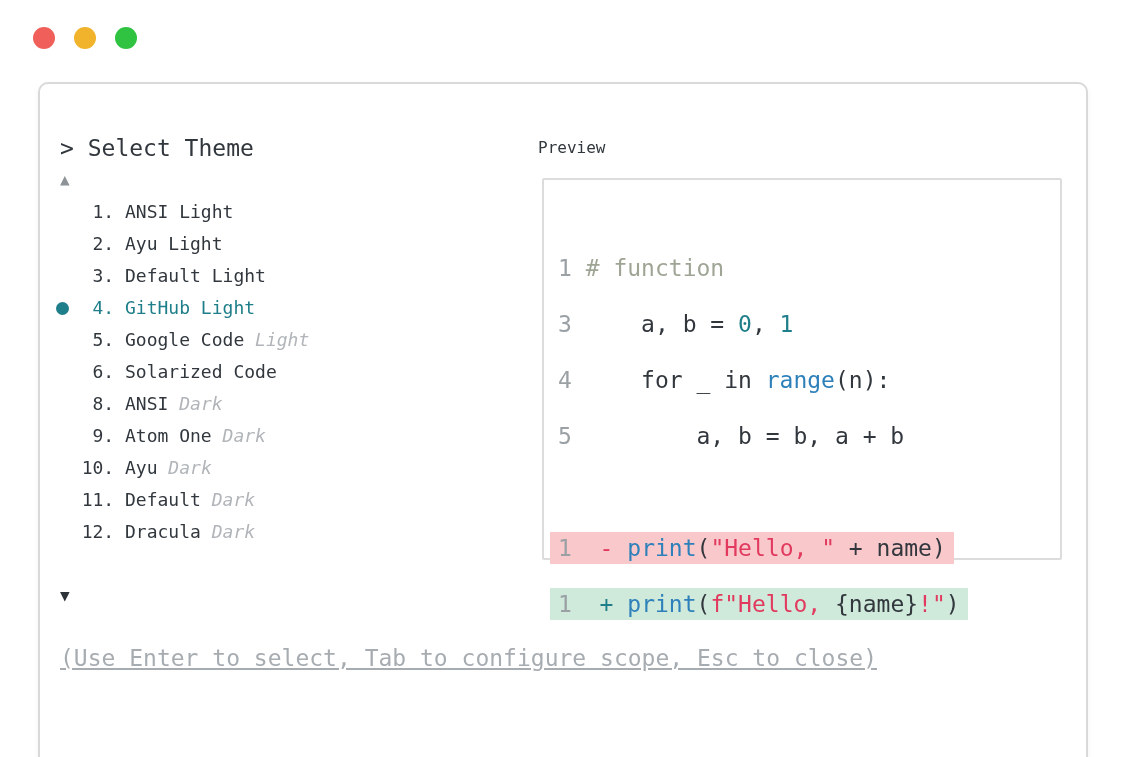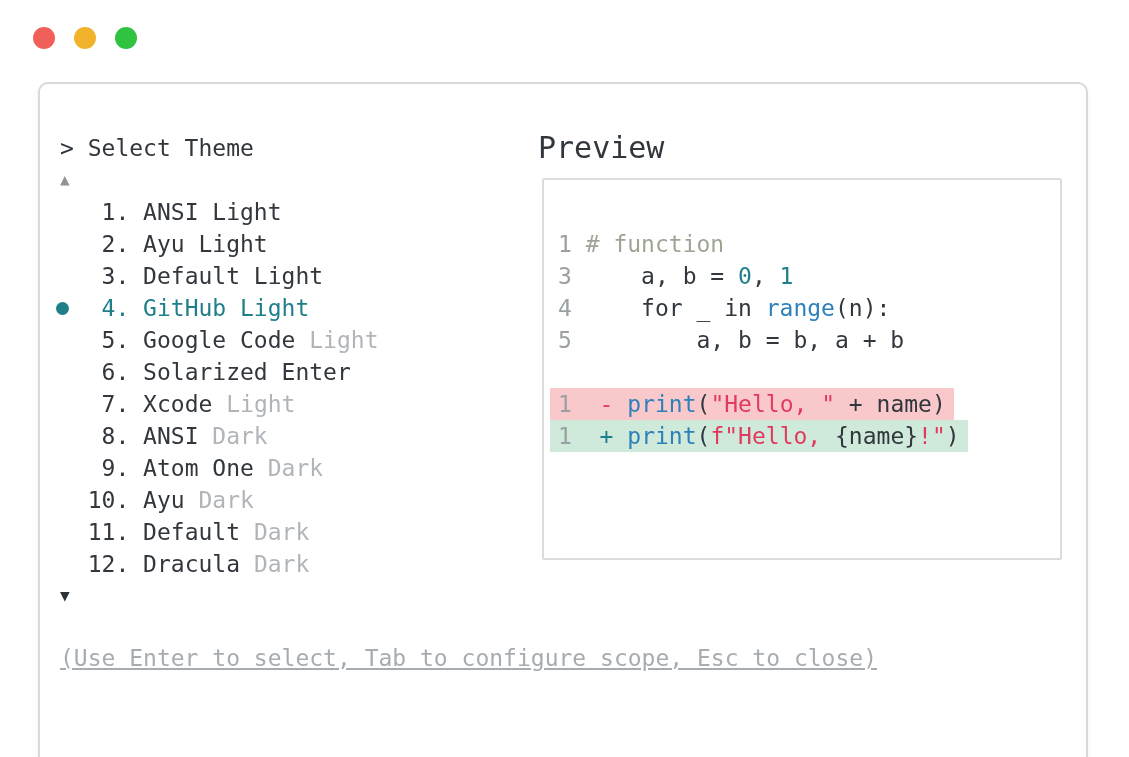--- a/index.html
+++ b/index.html
@@ -26,37 +26,37 @@
     position:absolute; left:38px; top:82px; width:1050px; height:715px;
     border:2px solid var(--border); border-radius:10px; background:#fff;
     box-shadow:0 3px 6px rgba(0,0,0,.05);
   }
   .panel > *{position:absolute;}
 
   .prompt{left:20px; top:48px; height:32px; line-height:32px; font-size:23px; white-space:pre;}
   .scroll-up{left:20px; top:80px; height:32px; line-height:32px; font-size:16px; color:#8e9398;}
   .scroll-down{left:20px; top:496px; height:32px; line-height:32px; font-size:16px; color:#2c3237;}
 
-  #theme-list{left:20px; top:112px; font-size:23px;}
+  #theme-list{left:20px; top:112px; font-size:18px;}
   .theme-item{position:relative; height:32px; line-height:32px; white-space:pre; cursor:default;}
   .theme-item .num{display:inline-block; width:5ch; text-align:right;}
-  .theme-item .variant{color:var(--muted);}
+  .theme-item .variant{color:var(--muted);font-style:italic;}
   .theme-item.sel, .theme-item.sel .num, .theme-item.sel .variant{color:var(--teal);}
   .bullet{position:absolute; left:-4px; top:10px; width:13px; height:13px;
     border-radius:50%; background:var(--teal);}
 
   .footer{left:20px; top:558px; height:32px; line-height:32px; font-size:23px;
     color:var(--hint); white-space:pre;text-decoration:underline;}
 
-  .preview-label{left:498px; top:48px; height:32px; line-height:32px; font-size:30px;}
+  .preview-label{left:498px; top:48px; height:32px; line-height:32px; font-size:16px;}
   .preview-box{left:502px; top:94px; width:520px; height:382px;
     border:2px solid #dcdcdc; border-radius:2px; background:#fff;}
 
   #code-lines{position:absolute; left:14px; top:48px; font-size:23px;}
-  .code-line{height:32px; line-height:32px; white-space:pre;}
+  .code-line{height:32px; line-height:32px; white-space:pre;margin-top:24px;}
   .linewrap{display:inline-block; padding:0 8px; margin-left:-8px;}
   .linewrap.bg-del{background:var(--diff-del-bg);}
   .linewrap.bg-ins{background:var(--diff-ins-bg);}
   .ln{display:inline-block; width:1ch; text-align:right; color:var(--line-num);}
   .tk-plain{color:var(--ink)}
   .tk-comment{color:var(--comment)}
   .tk-func{color:var(--func-red)}
   .tk-builtin{color:var(--builtin-blue)}
   .tk-num{color:var(--teal)}
   .tk-str{color:var(--string-red)}
@@ -74,22 +74,21 @@
 
 <div class="panel">
   <div class="prompt">&gt; Select Theme</div>
   <div class="scroll-up">▲</div>
   <div id="theme-list">
       <div class="theme-item"><span class="num">1.</span> <span>ANSI Light</span></div>
       <div class="theme-item"><span class="num">2.</span> <span>Ayu Light</span></div>
       <div class="theme-item"><span class="num">3.</span> <span>Default Light</span></div>
       <div class="theme-item sel"><span class="bullet"></span><span class="num">4.</span> <span>GitHub Light</span></div>
       <div class="theme-item"><span class="num">5.</span> <span>Google Code</span><span class="variant"> Light</span></div>
-      <div class="theme-item"><span class="num">6.</span> <span>Solarized Enter</span></div>
-      <div class="theme-item"><span class="num">7.</span> <span>Xcode</span><span class="variant"> Light</span></div>
+      <div class="theme-item"><span class="num">6.</span> <span>Solarized Code</span></div>
       <div class="theme-item"><span class="num">8.</span> <span>ANSI</span><span class="variant"> Dark</span></div>
       <div class="theme-item"><span class="num">9.</span> <span>Atom One</span><span class="variant"> Dark</span></div>
       <div class="theme-item"><span class="num">10.</span> <span>Ayu</span><span class="variant"> Dark</span></div>
       <div class="theme-item"><span class="num">11.</span> <span>Default</span><span class="variant"> Dark</span></div>
       <div class="theme-item"><span class="num">12.</span> <span>Dracula</span><span class="variant"> Dark</span></div>
     </div>
   <div class="scroll-down">▼</div>
   <div class="footer">(Use Enter to select, Tab to configure scope, Esc to close)</div>
 
   <div class="preview-label">Preview</div>

